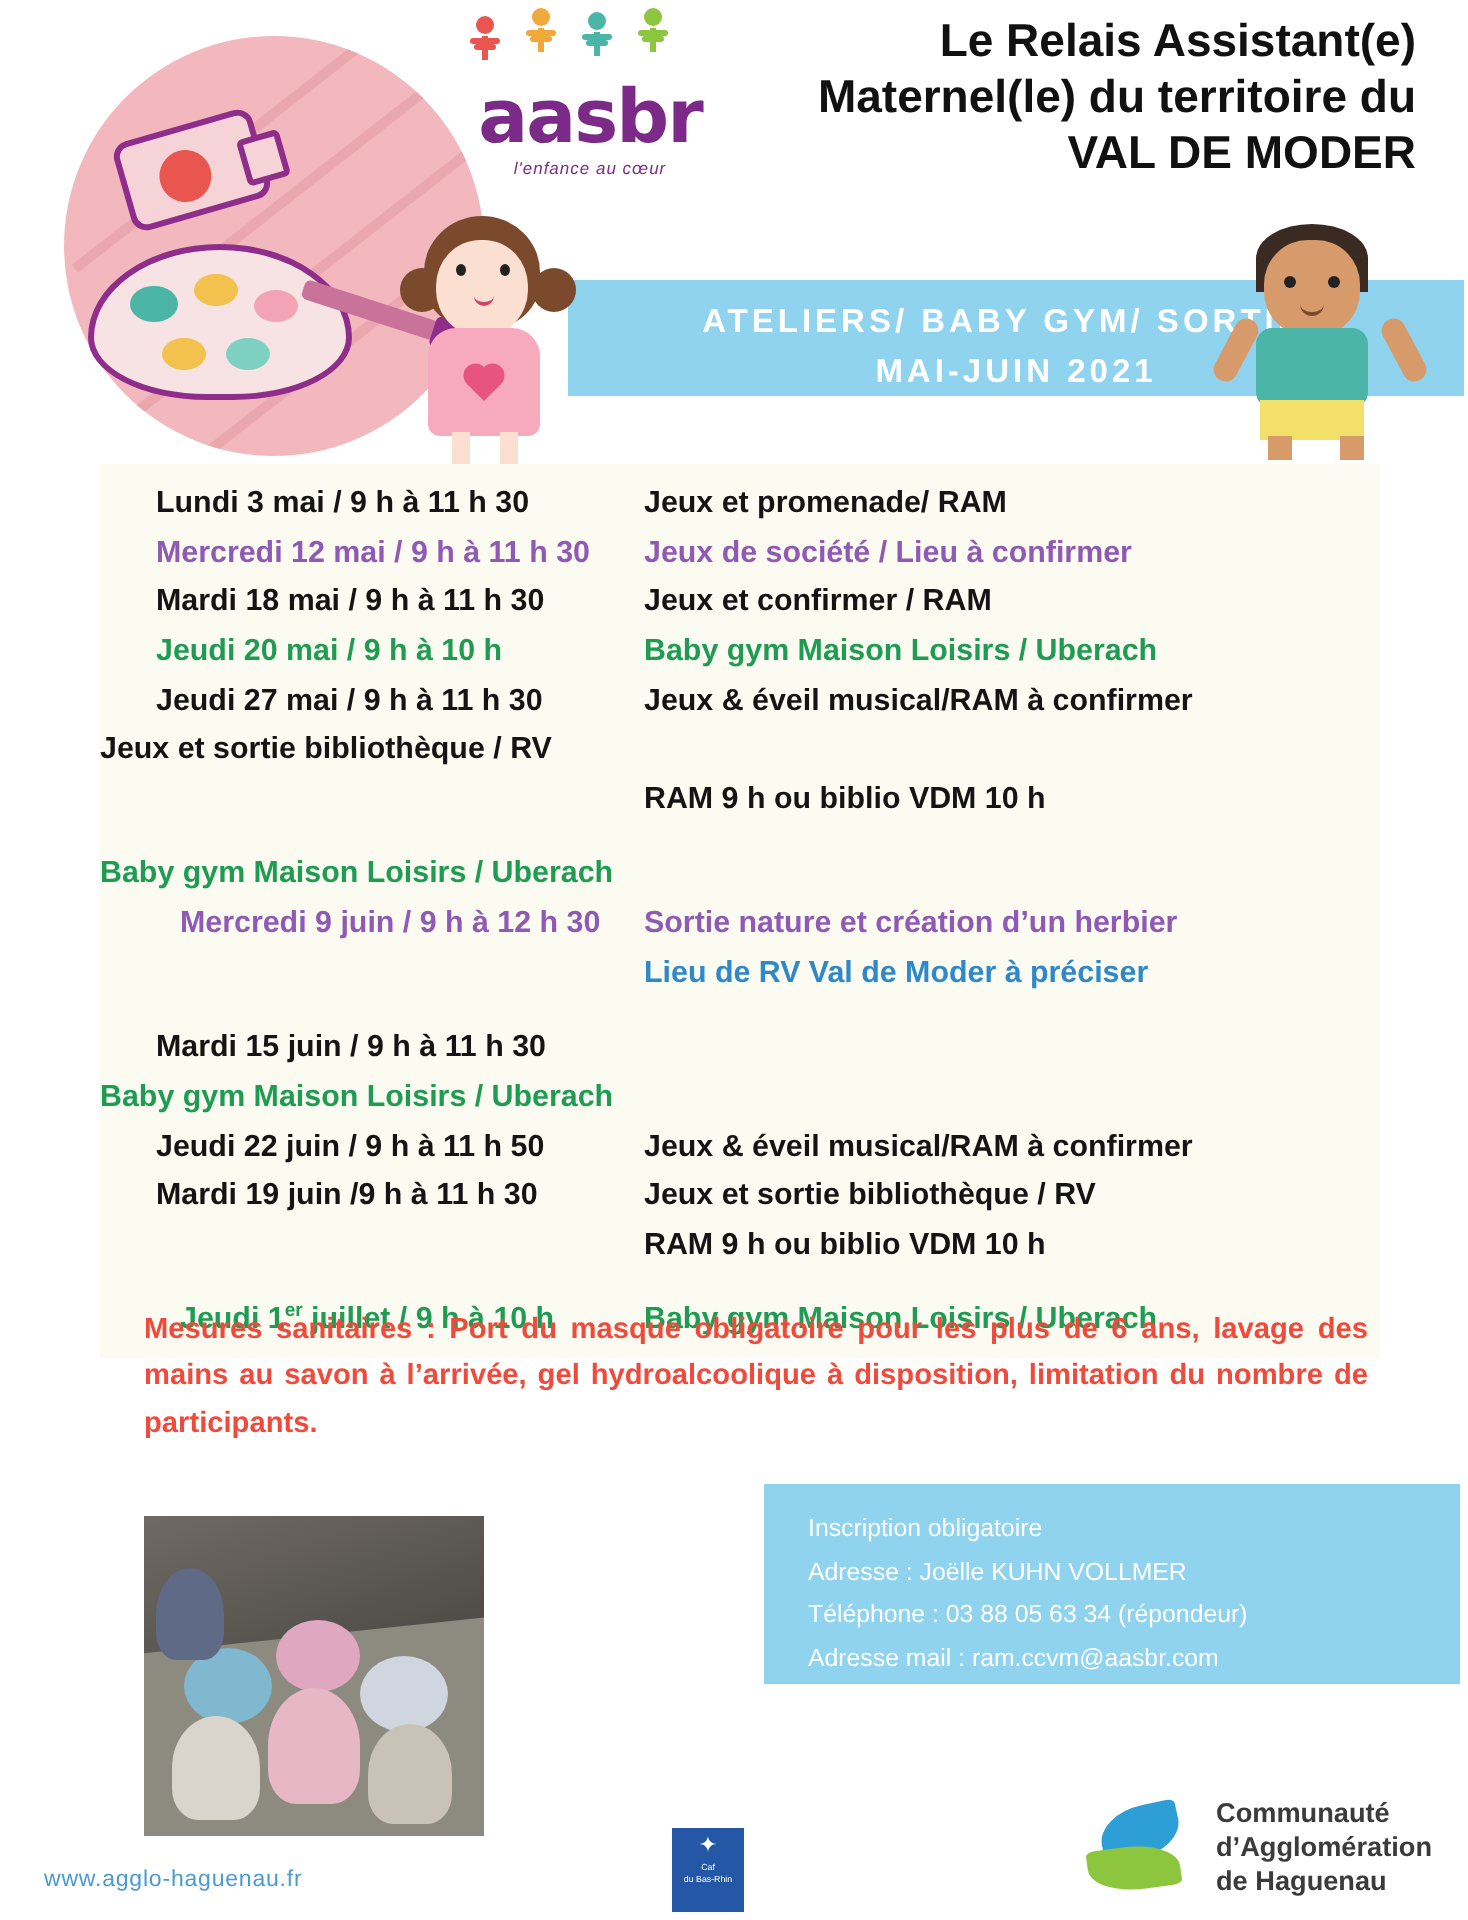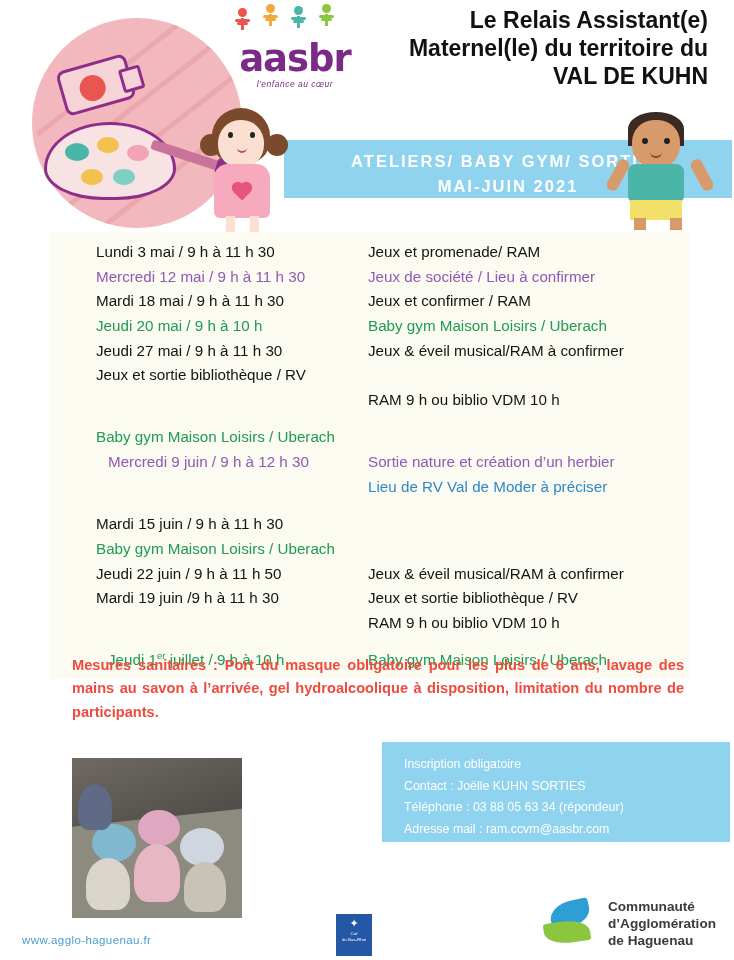--- a/index.html
+++ b/index.html
@@ -135,24 +135,24 @@
   .boy .arm.r{right:6px;transform:rotate(-28deg);}
   .boy .leg{position:absolute;width:12px;height:12px;background:#d79a6a;top:106px;}
 
   
   .sched{
     position:absolute; left:50px; top:232px; width:640px;
     background:#fbfbf1;
     padding:8px 0 6px 0;
   }
   .row{
-    display:flex; font-weight:normal; font-size:15.2px; line-height:1.62;padding-left:18px;
+    display:flex; font-weight:bold; font-size:15.2px; line-height:1.62;
   }
   .row .when{ width:272px; padding-left:28px; }
-  .row .what{ flex:1;margin-left:28px; }
+  .row .what{ flex:1; }
   .row.cont .when{ visibility:hidden; }
   .row.indent .when{ padding-left:40px; }
   .spacer{ height:13px; }
 
   .c-black{ color:#141414; }
   .c-purple{ color:#8f5ab5; }
   .c-green{ color:#1f9b53; }
   .c-blue{ color:#2f88c9; }
   sup{ font-size:9.5px; }
 
@@ -182,21 +182,21 @@
   
   .footer{
     position:absolute; left:0; bottom:0; width:734px; height:76px;
   }
   .footer .white-card{
     position:absolute; right:0; bottom:0; width:300px; height:86px;
     background:#ffffff; border-radius:26px 0 0 0;
   }
   .cah{
     position:absolute; right:18px; bottom:10px;
-    display:flex; gap:10px;
+    display:flex; align-items:center; gap:10px;
   }
   .cah .swoosh{ width:54px; height:48px; position:relative; }
   .cah .swoosh .b{
     position:absolute; left:6px; top:2px; width:40px; height:26px;
     background:#2e9fd6;
     border-radius:60% 10% 60% 10%;
     transform:rotate(-12deg);
   }
   .cah .swoosh .g{
     position:absolute; left:0; top:22px; width:46px; height:22px;
@@ -274,21 +274,21 @@
         <div class="legs" style="background:#8cc63f;"></div>
       </div>
     </div>
     <div class="word">aasbr</div>
     <div class="tag">l'enfance au cœur</div>
   </div>
 
   <div class="title">
     <div>Le Relais Assistant(e)</div>
     <div>Maternel(le) du territoire du</div>
-    <div>VAL DE KUHN</div>
+    <div>VAL DE MODER</div>
   </div>
 
   <div class="banner">
     <div>ATELIERS/ BABY GYM/ SORTIES</div>
     <div>MAI-JUIN 2021</div>
   </div>
 
   <div class="girl">
     <div class="bun-l"></div>
       <div class="bun-r"></div>
@@ -381,21 +381,21 @@
     <div class="row c-green indent">
       <div class="when">Jeudi 1<sup>er</sup> juillet / 9 h à 10 h</div>
       <div class="what">Baby gym Maison Loisirs / Uberach</div>
     </div>
   </div>
 
 <div class="measures">Mesures sanitaires : Port du masque obligatoire pour les plus de 6 ans, lavage des mains au savon à l’arrivée, gel hydroalcoolique à disposition, limitation du nombre de participants.</div>
 
 <div class="contact">
   <div>Inscription obligatoire</div>
-  <div>Contact : Joëlle KUHN SORTIES</div>
+  <div>Adresse : Joëlle KUHN VOLLMER</div>
   <div>Téléphone  : 03 88 05 63 34 (répondeur)</div>
   <div>Adresse mail : ram.ccvm@aasbr.com</div>
 </div>
 
 <div class="photo">
   <div class="floor"></div>
   <div class="mat"></div>
   <div class="hat" style="left:20px;top:66px;width:44px;height:38px;background:#7fb8cf;"></div>
   <div class="hat" style="left:66px;top:52px;width:42px;height:36px;background:#e0a8c0;"></div>
   <div class="hat" style="left:108px;top:70px;width:44px;height:38px;background:#cfd6e0;"></div>

